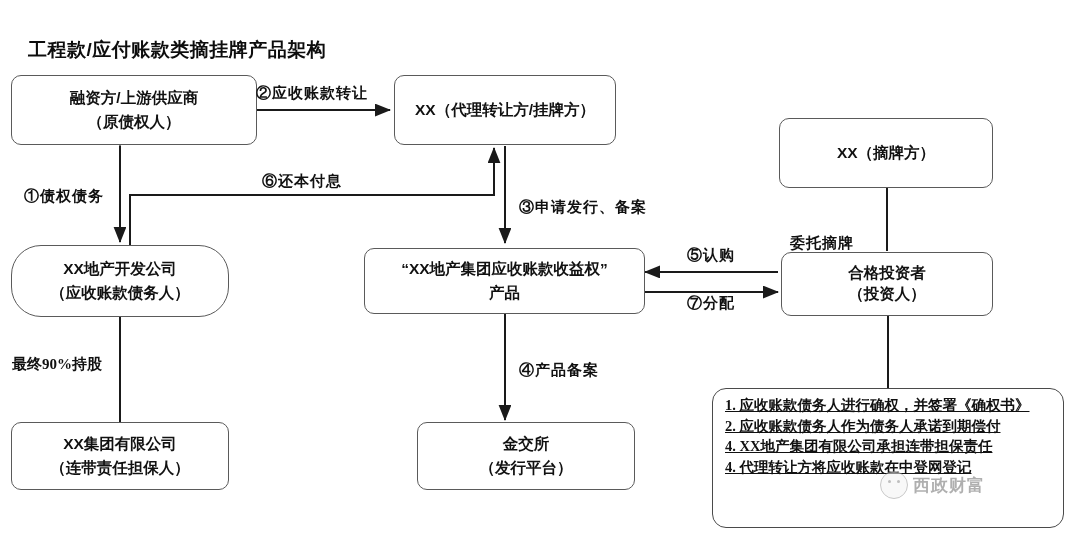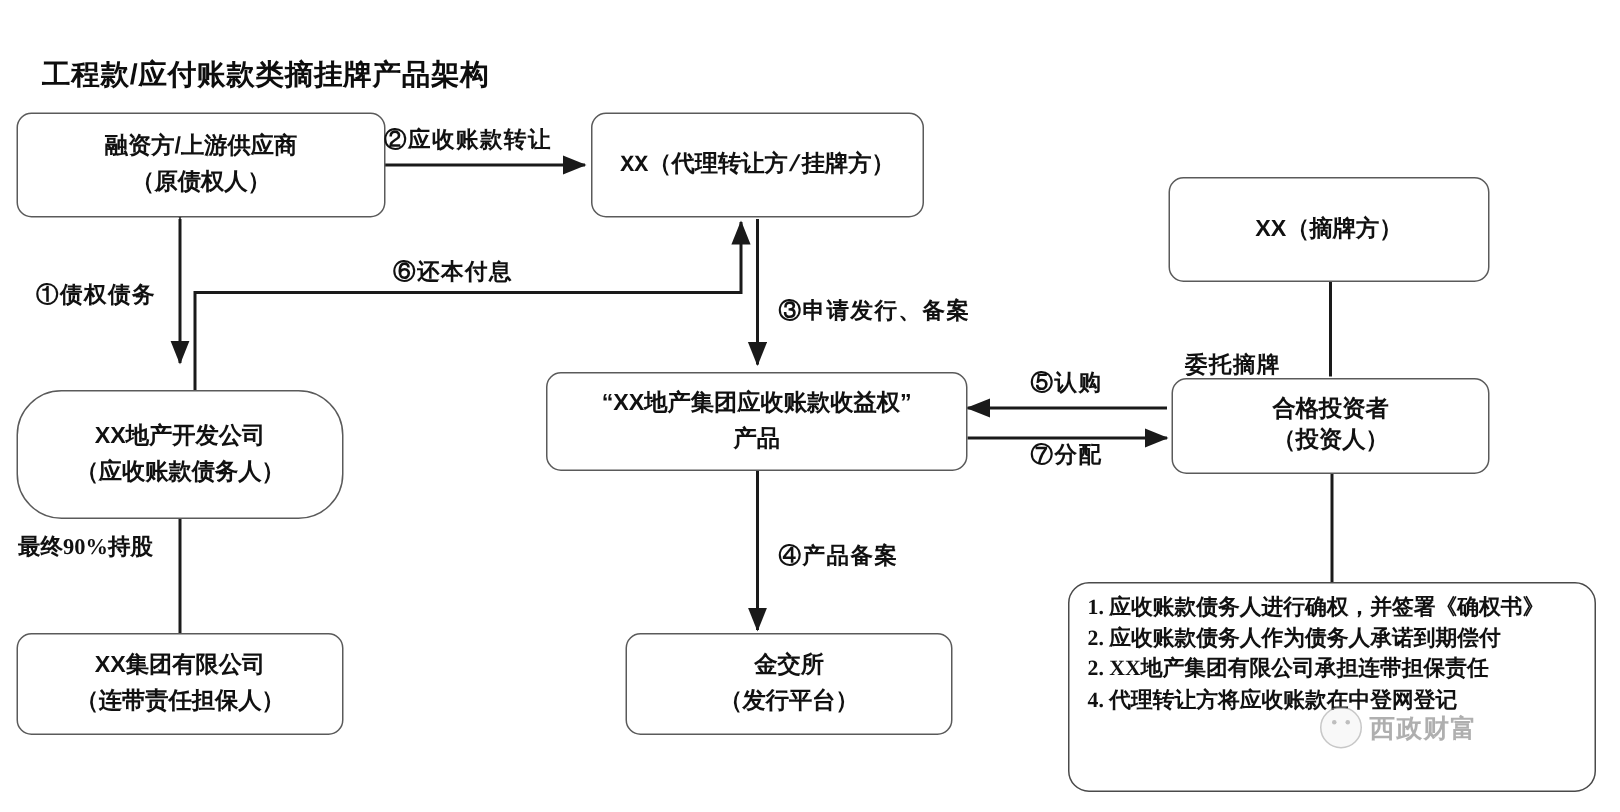--- a/index.html
+++ b/index.html
@@ -32,21 +32,21 @@
     font-size:15px;font-weight:bold;color:#111;letter-spacing:1px;
   }
 
   .note{
     position:absolute;box-sizing:border-box;
     border:1.6px solid #4a4a4a;border-radius:14px;background:#fff;
     padding:6px 10px 4px 12px;
     font-family:"Liberation Serif","DejaVu Serif",serif;
     font-size:14.5px;font-weight:bold;line-height:1.42;color:#111;
   }
-  .note .li{display:block;}
+  .note .li{display:block;text-decoration:underline;}
 
   .watermark{
     position:absolute;left:880px;top:468px;
     width:196px;height:34px;
     opacity:.55;pointer-events:none;
     display:flex;align-items:center;gap:5px;
   }
   .wm-circle{
     width:26px;height:26px;border-radius:50%;
     border:1.5px solid #9a9a9a;background:#f3f3f3;
@@ -102,29 +102,29 @@
 
       <line x1="888" y1="316" x2="888" y2="388"></line>
     </g>
   </svg>
 
   <div class="node" style="left:11px;top:75px;width:246px;height:70px;">
     <span class="l1">融资方/上游供应商</span>
     <span class="l2">（原债权人）</span>
   </div>
 
-  <div class="node" style="left:394px;top:75px;width:222px;height:70px;font-family:Liberation Mono, monospace;">
+  <div class="node" style="left:394px;top:75px;width:222px;height:70px;">
     <span class="l1">XX（代理转让方/挂牌方）</span>
   </div>
 
   <div class="node" style="left:779px;top:75px;width:214px;height:70px;margin-top:43px;">
     <span class="l1">XX（摘牌方）</span>
   </div>
 
-  <div class="node" style="left:11px;top:260px;width:218px;height:86px;border-radius:30px;">
+  <div class="node" style="left:11px;top:245px;width:218px;height:72px;border-radius:30px;">
     <span class="l1">XX地产开发公司</span>
     <span class="l2">（应收账款债务人）</span>
   </div>
 
   <div class="node" style="left:364px;top:248px;width:281px;height:66px;">
     <span class="l1">“XX地产集团应收账款收益权”</span>
     <span class="l2">产品</span>
   </div>
 
   <div class="node" style="left:781px;top:252px;width:212px;height:64px;line-height:1.35;">
@@ -156,21 +156,21 @@
 
   <div class="edge-label" style="left:687px;top:294px;">⑦分配</div>
 
   <div class="edge-label" style="left:790px;top:190px;margin-top:44px;">委托摘牌</div>
 
   <div class="edge-label" style="left:12px;top:355px;letter-spacing:0;">最终90%持股</div>
 
   <div class="note" style="left:712px;top:388px;width:352px;height:140px;">
     <span class="li">1. 应收账款债务人进行确权，并签署《确权书》</span>
     <span class="li">2. 应收账款债务人作为债务人承诺到期偿付</span>
-    <span class="li">2. XX地产集团有限公司承担连带担保责任</span>
+    <span class="li">4. XX地产集团有限公司承担连带担保责任</span>
     <span class="li">4. 代理转让方将应收账款在中登网登记</span>
   </div>
 
   <div class="watermark">
     <span class="wm-circle"></span>
     <span class="wm-text">西政财富</span>
   </div>
 
 </div>
 

